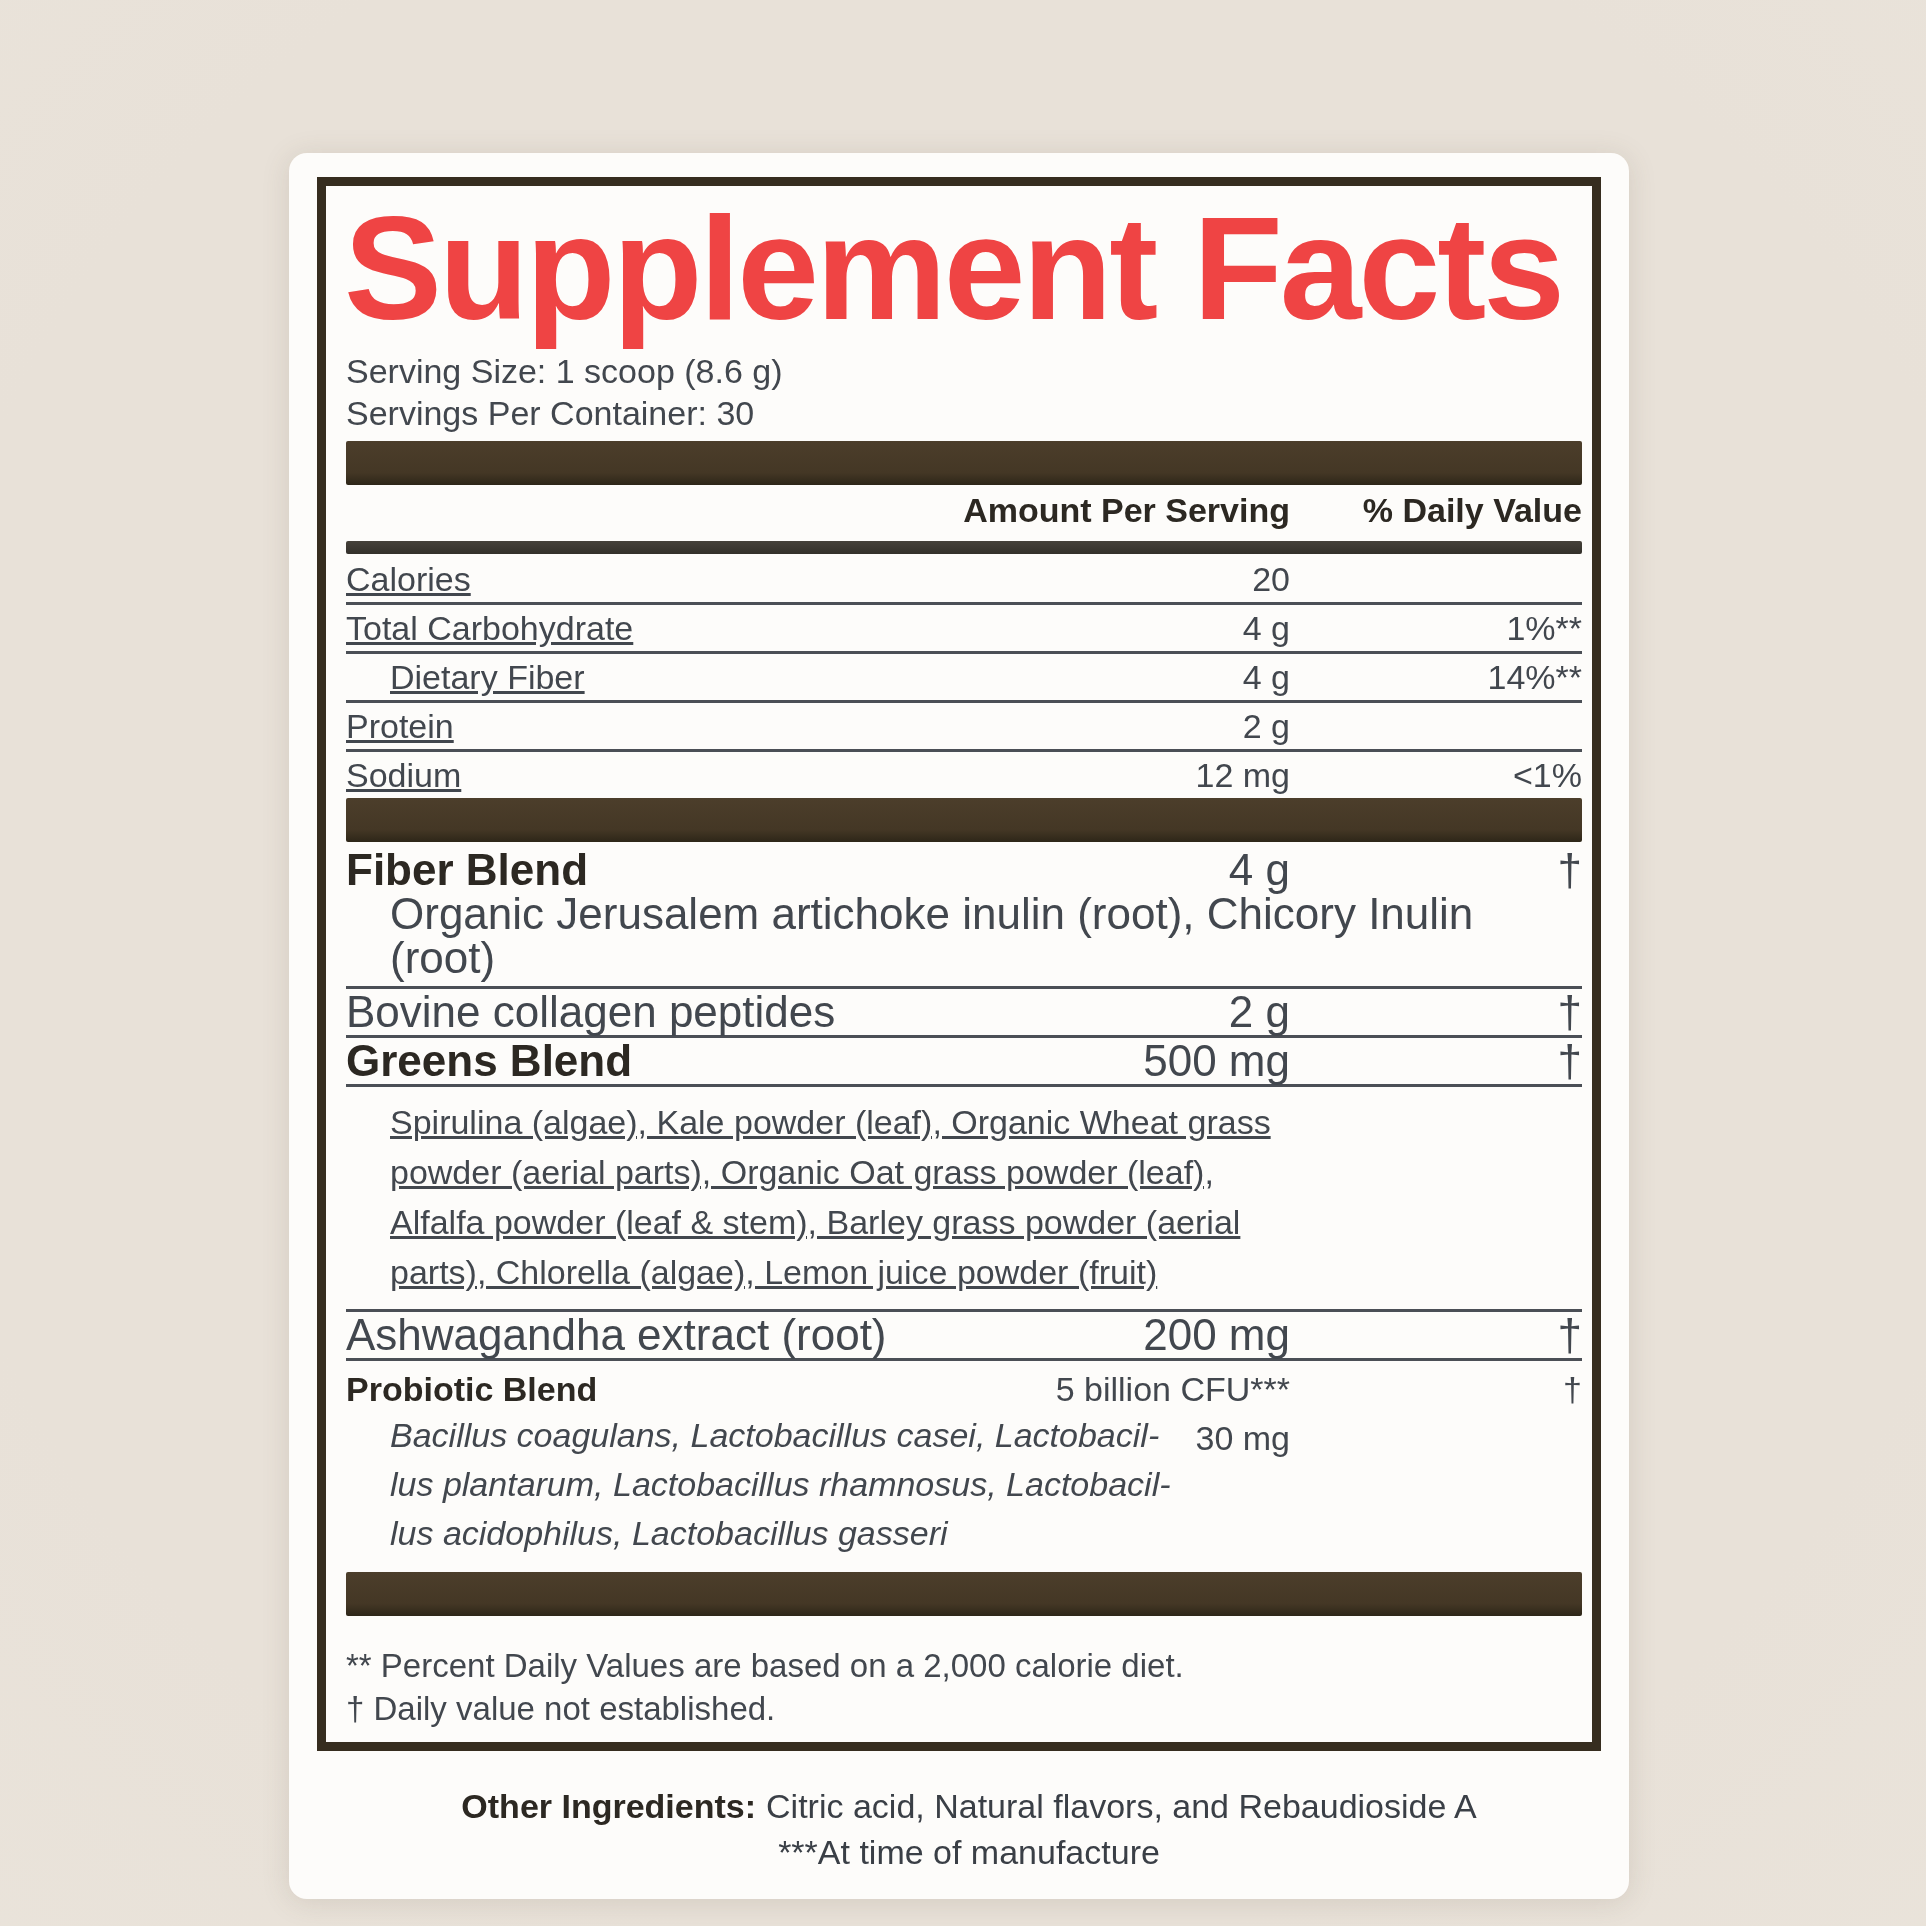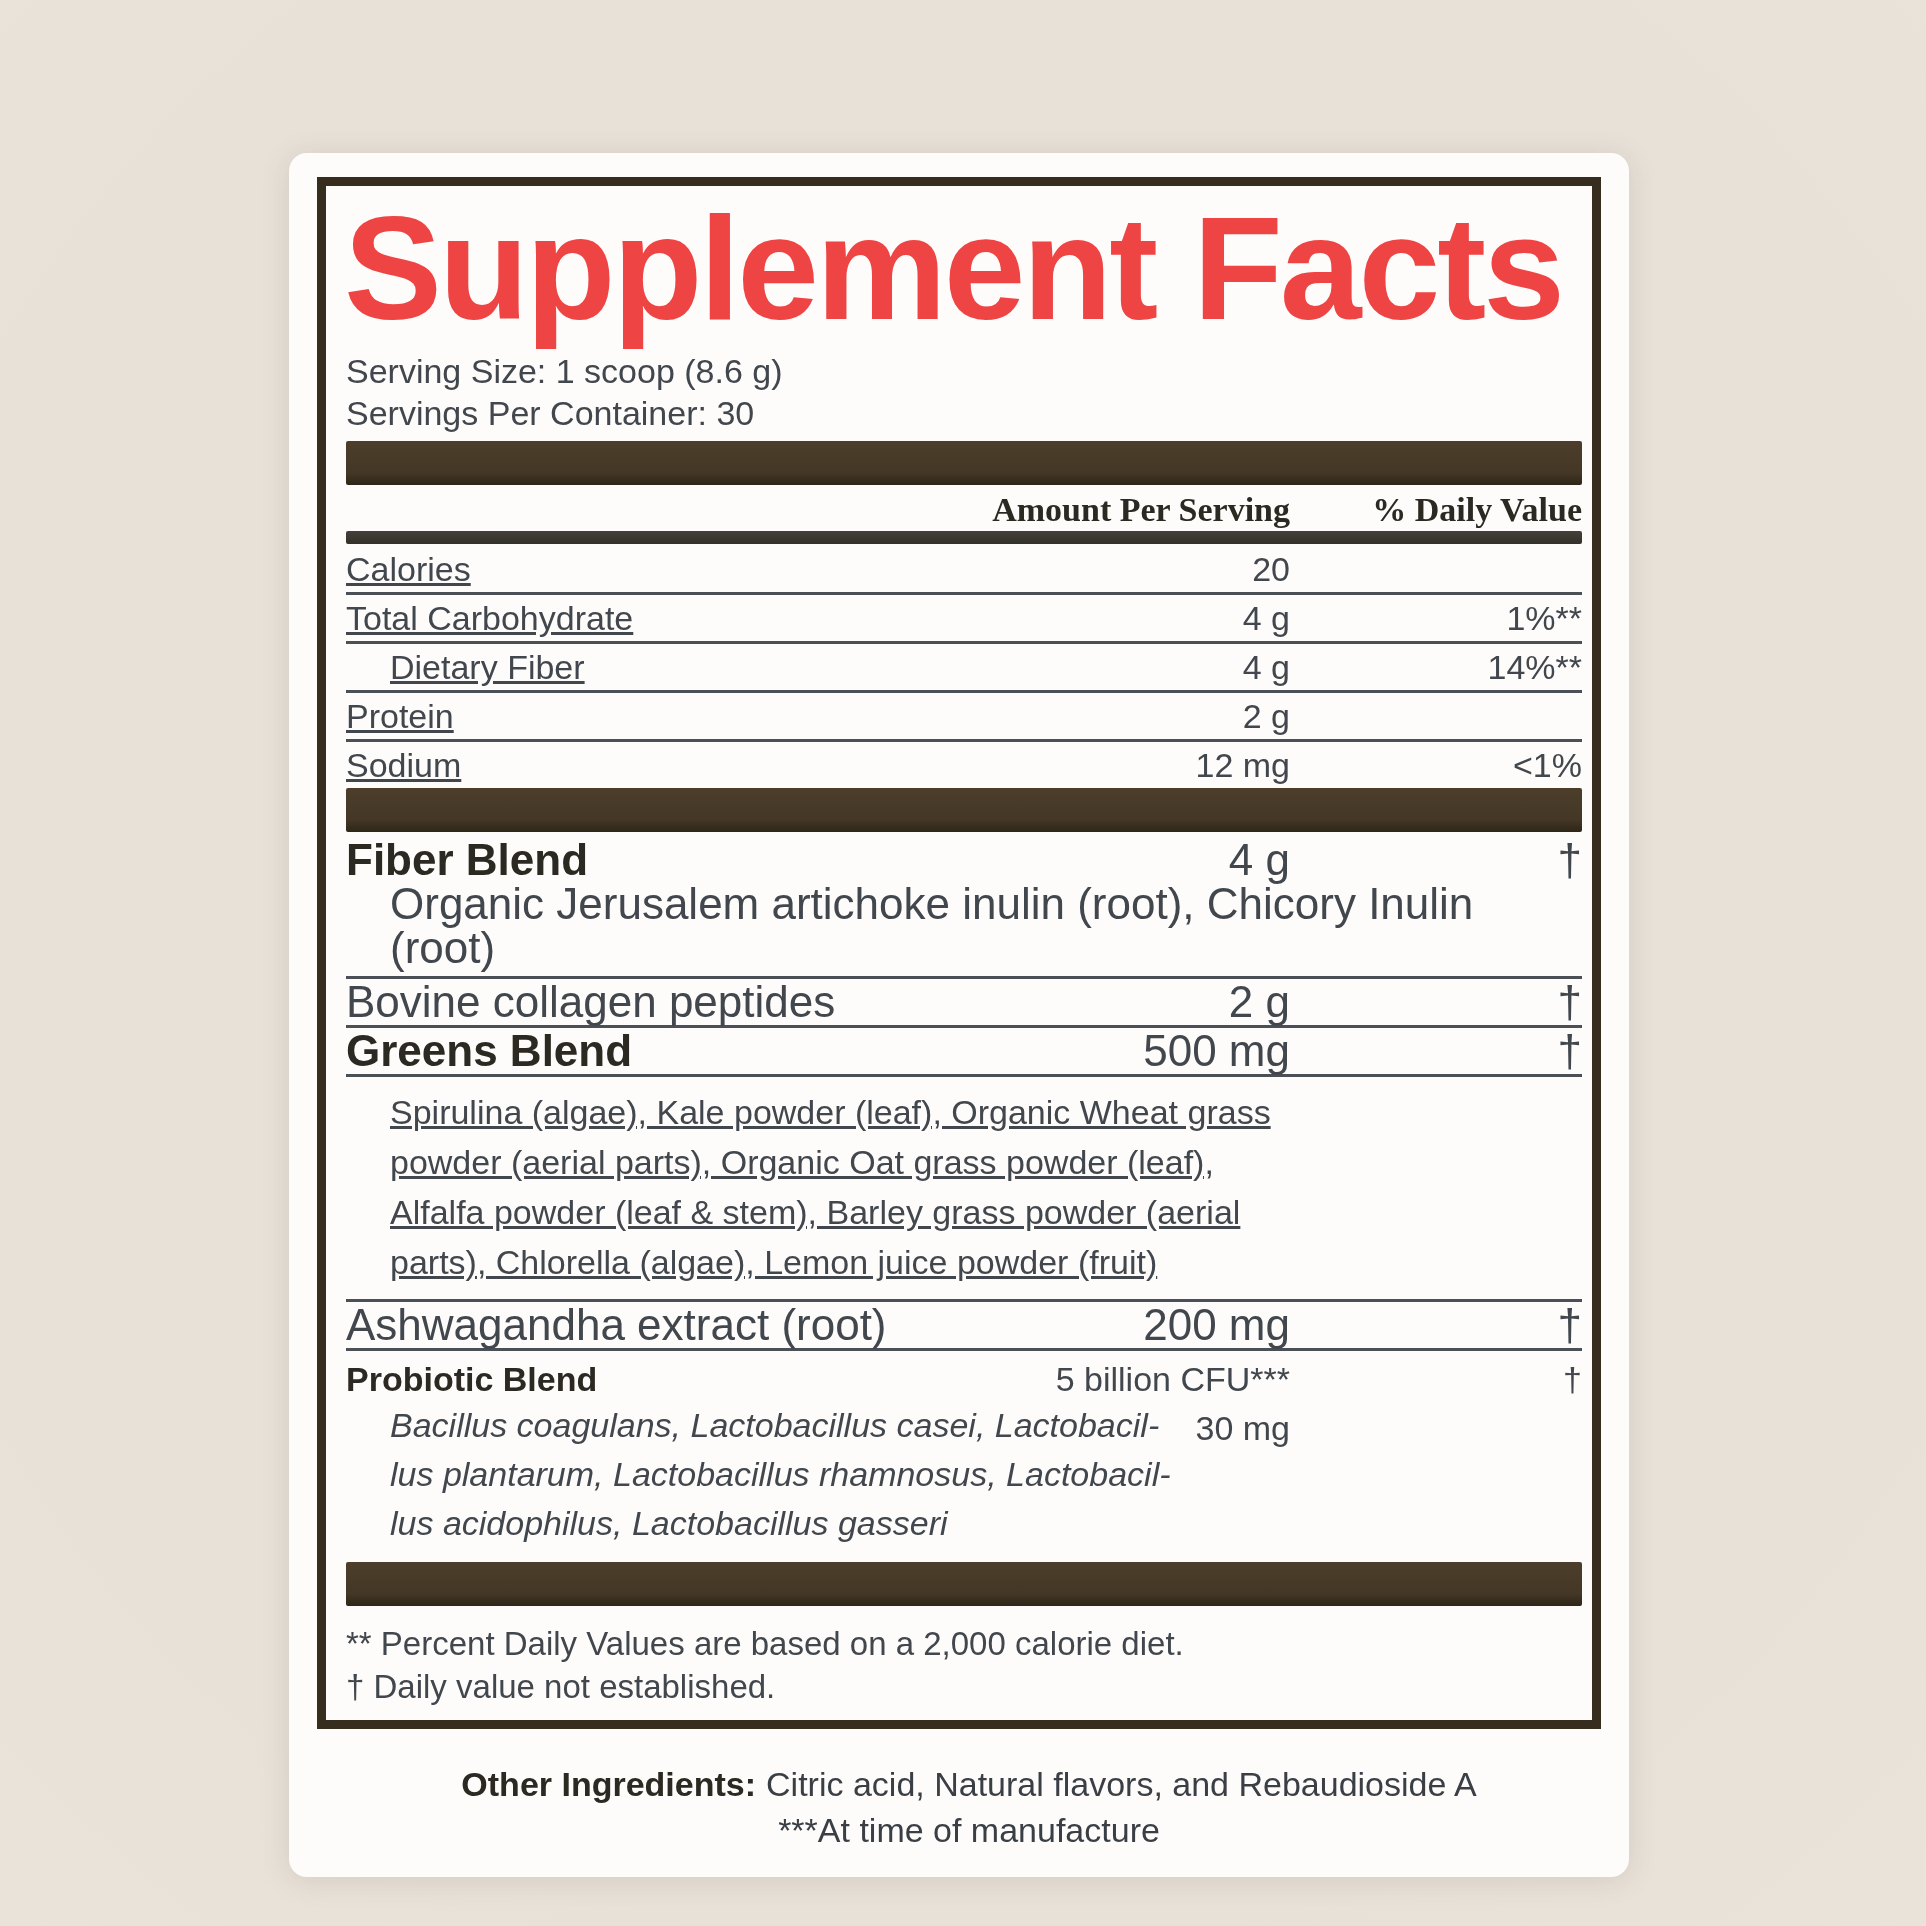--- a/index.html
+++ b/index.html
@@ -28,21 +28,21 @@
   .serving { font-size:34px; line-height:42px; color:#42474e; }
 
   .bar { background:linear-gradient(180deg,#4c3e2b 0%,#443725 72%,#2d2618 100%); border-radius:2px; }
   .bar.thick { height:44px; }
   .bar.b1 { margin-top:7px; }
   .bar.med { height:13px; background:linear-gradient(180deg,#45413a 0%,#33302a 100%); margin-bottom:2px; }
 
   .amt { position:absolute; right:292px; top:0; }
   .dv  { position:absolute; right:0; top:0; }
 
-  .head-row { position:relative; height:46px; font-size:34px;font-family:Liberation Serif, serif; }
+  .head-row { position:relative; height:56px; font-size:34px; }
   .head-row .amt, .head-row .dv { font-weight:bold; color:#2c2822; line-height:50px; }
 
   .n-row {
     position:relative; height:46px; line-height:46px;
     font-size:34px; color:#42474e; border-bottom:3px solid #4b4f56;text-decoration:underline;
   }
   .n-row.last { border-bottom:none; }
   .ind { padding-left:44px; }
 
   .b-row { position:relative; font-size:44px; color:#42474e; border-bottom:3px solid #4b4f56; }
@@ -57,21 +57,21 @@
     border-bottom:3px solid #4b4f56;
     padding:10px 0 12px 44px; font-size:34px; line-height:50px; color:#42474e;text-decoration:underline;
   }
 
   .probiotic { position:relative; padding:6px 0 14px; font-size:34px; line-height:44px; border-bottom:none; }
   .probiotic .amt, .probiotic .dv { top:6px; }
   .species { position:relative; padding-left:44px; font-style:italic; line-height:49px; color:#42474e; }
   .species .amt2 { position:absolute; right:292px; top:3px; font-style:normal; }
 
   .foot { font-size:33px; line-height:43px; color:#42474e; }
-  .foot.first { margin-top:16px; }
+  .foot.first { margin-top:28px; }
 
   .other { margin:32px 0 0 20px; font-size:34px; line-height:46px; color:#3a3f46;text-align:center; }
   .other .txt { margin-left:10px; }
 </style>
 </head>
 <body>
 
 <div class="stage">
   <div class="card">
     <div class="frame">

